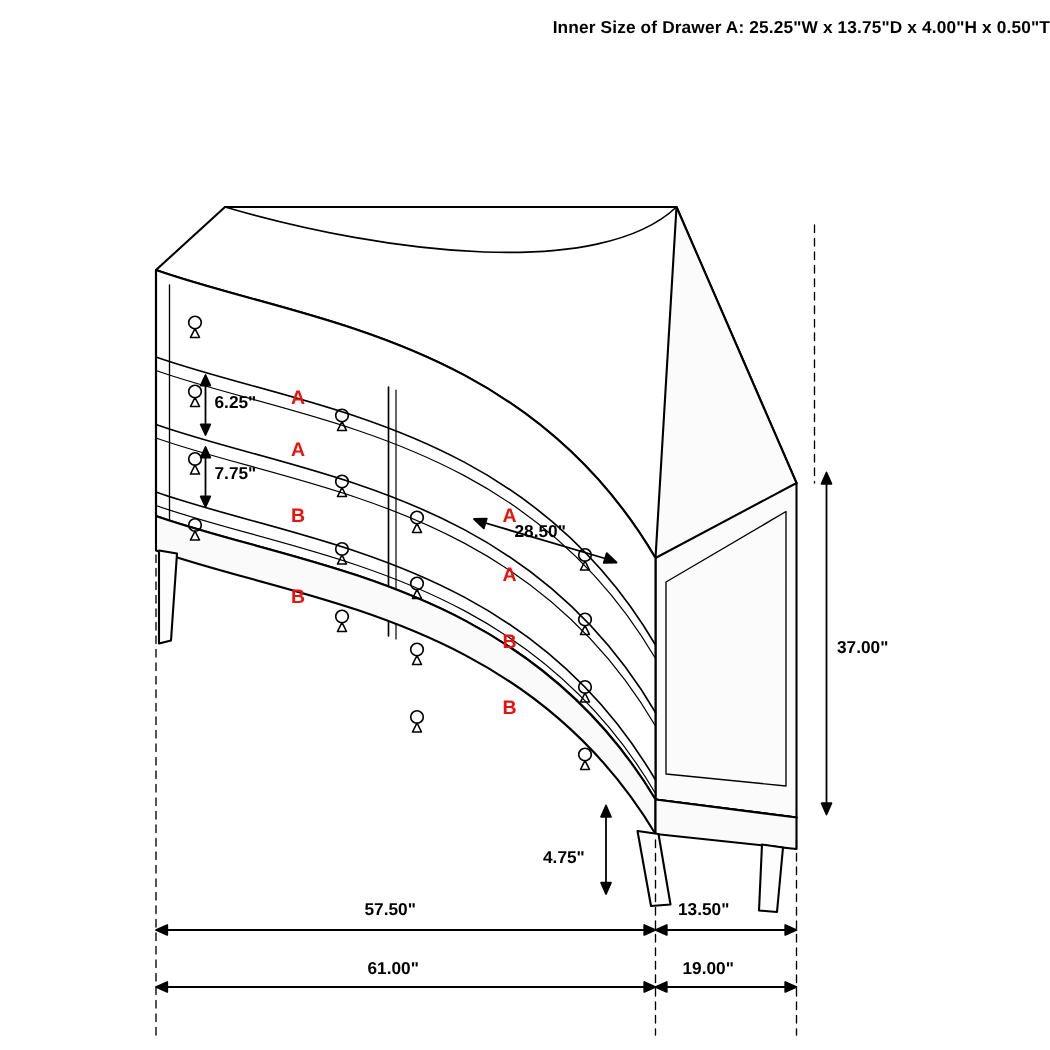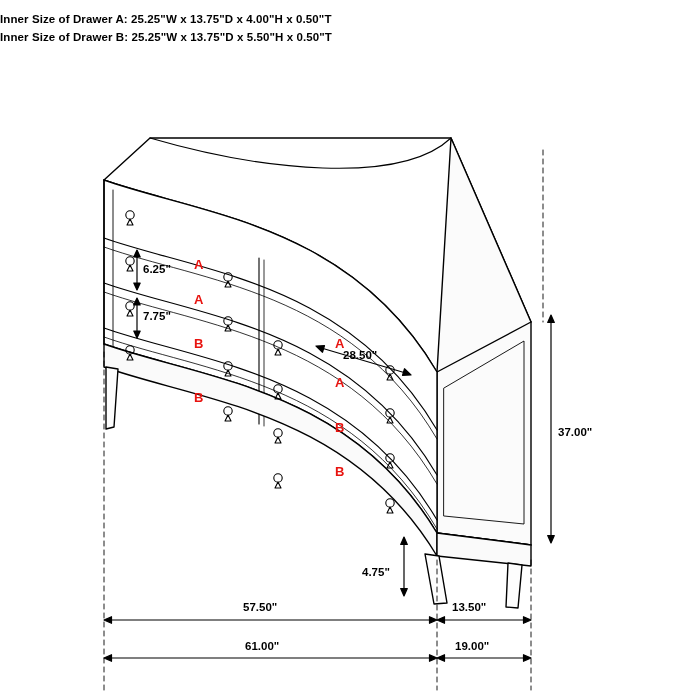--- a/index.html
+++ b/index.html
@@ -18,21 +18,21 @@
   #stage {
     position: relative;
     width: 700px;
     height: 700px;
   }
   .header {
     position: absolute;
     top: 10px;
     left: 0;
     width: 700px;
-    text-align: left;
+    text-align: right;
   }
   .header div {
     font-size: 11.5px;
     font-weight: bold;
     line-height: 18px;
     letter-spacing: 0.1px;
   }
   svg.diagram {
     position: absolute;
     top: 0;
@@ -53,21 +53,20 @@
     white-space: nowrap;
   }
 </style>
 </head>
 <body>
 
 <div id="stage">
 
   <div class="header">
     <div>Inner Size of Drawer A: 25.25"W x 13.75"D x 4.00"H x 0.50"T</div>
-    <div>Inner Size of Drawer B: 25.25"W x 13.75"D x 5.50"H x 0.50"T</div>
   </div>
 
   <svg class="diagram" width="700" height="700" viewBox="0 0 700 700">
     <g fill="none" stroke="#000000" stroke-width="1.4" stroke-linejoin="round" stroke-linecap="round">
 
       <path d="M104,180 L150,138 L451,138 L531,322 L437,372 Z" fill="#ffffff"></path>
 
       <path d="M104,180 C200,214 350,224 437,372" fill="#ffffff"></path>
       <path d="M150,138 C260,170 400,186 451,138" fill="none" stroke="#000000" stroke-width="1.1"></path>
 

